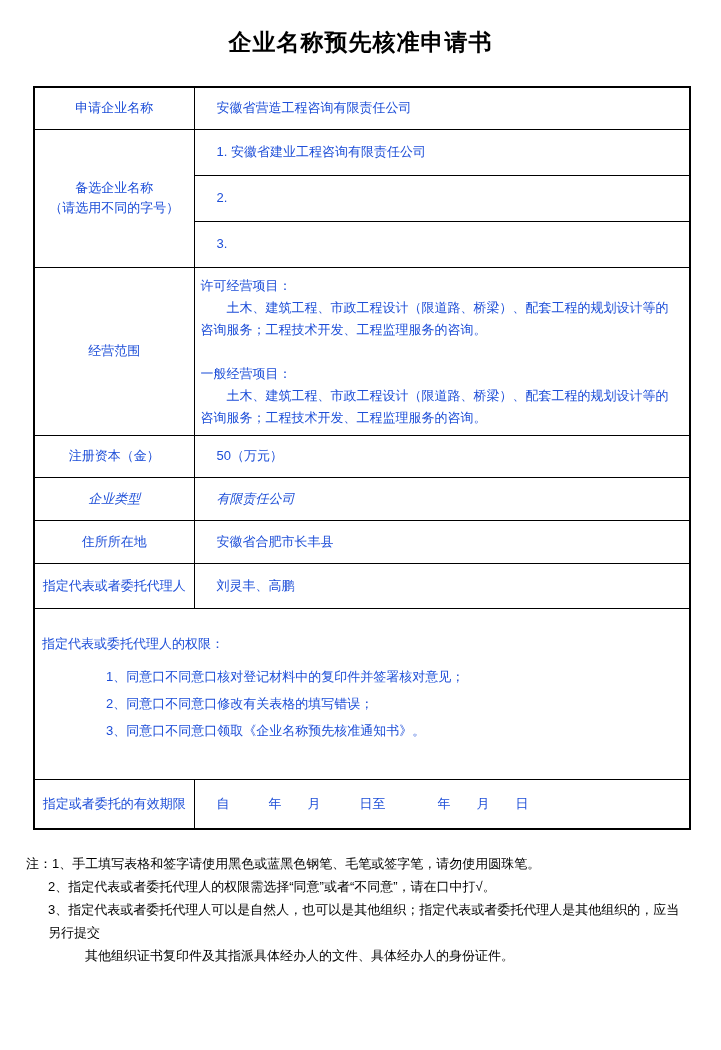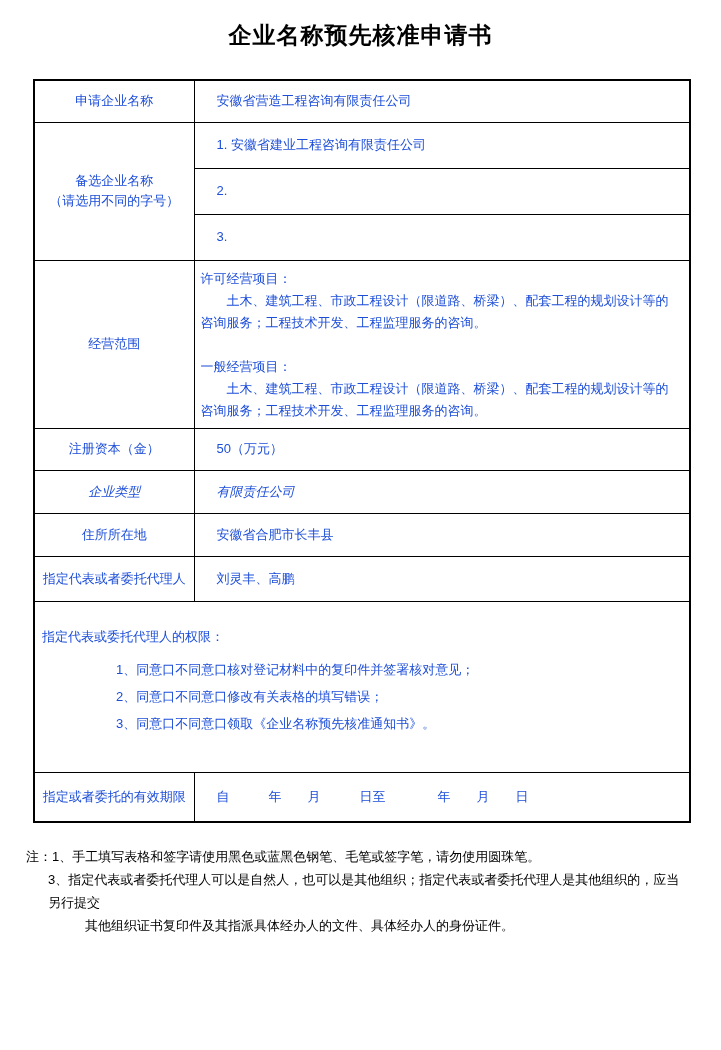--- a/index.html
+++ b/index.html
@@ -10,21 +10,21 @@
     font-family: "Liberation Sans", "DejaVu Sans", sans-serif;
   }
   .page {
     position: relative;
     width: 721px;
     height: 1050px;
     background: #ffffff;
     overflow: hidden;
   }
   .doc-title {
-    padding-top: 21px;
+    padding-top: 28px;
     text-align: center;
     font-size: 23px;
     font-weight: bold;
     letter-spacing: 1px;
     line-height: 28px;
     color: #000;
   }
   table.form-table {
     border-collapse: collapse;
     table-layout: fixed;
@@ -61,21 +61,20 @@
   }
   .auth-heading {
     line-height: 20px;
     margin-bottom: 9px;
   }
   .auth-items {
     padding-left: 64px;
   }
   .auth-item {
     line-height: 27px;
-    margin-left: 10px;
   }
   .notes {
     margin: 22px 30px 0 26px;
     font-size: 13px;
     line-height: 23px;
   }
   .note-indent { margin-left: 22px; }
   .note-cont   { margin-left: 59px; }
 </style>
 </head>
@@ -155,17 +154,18 @@
 
     <tr style="height:50px;">
       <td class="lbl">指定或者委托的有效期限</td>
       <td class="val">自　　　年　　月　　　日至　　　　年　　月　　日</td>
     </tr>
   </tbody>
     </table>
 
   <div class="notes">
     <div>注：1、手工填写表格和签字请使用黑色或蓝黑色钢笔、毛笔或签字笔，请勿使用圆珠笔。</div>
+    <div class="note-indent">2、指定代表或者委托代理人的权限需选择“同意”或者“不同意”，请在口中打√。</div>
     <div class="note-indent">3、指定代表或者委托代理人可以是自然人，也可以是其他组织；指定代表或者委托代理人是其他组织的，应当另行提交</div>
     <div class="note-cont">其他组织证书复印件及其指派具体经办人的文件、具体经办人的身份证件。</div>
   </div>
 
 </div>
 
 </body></html>

